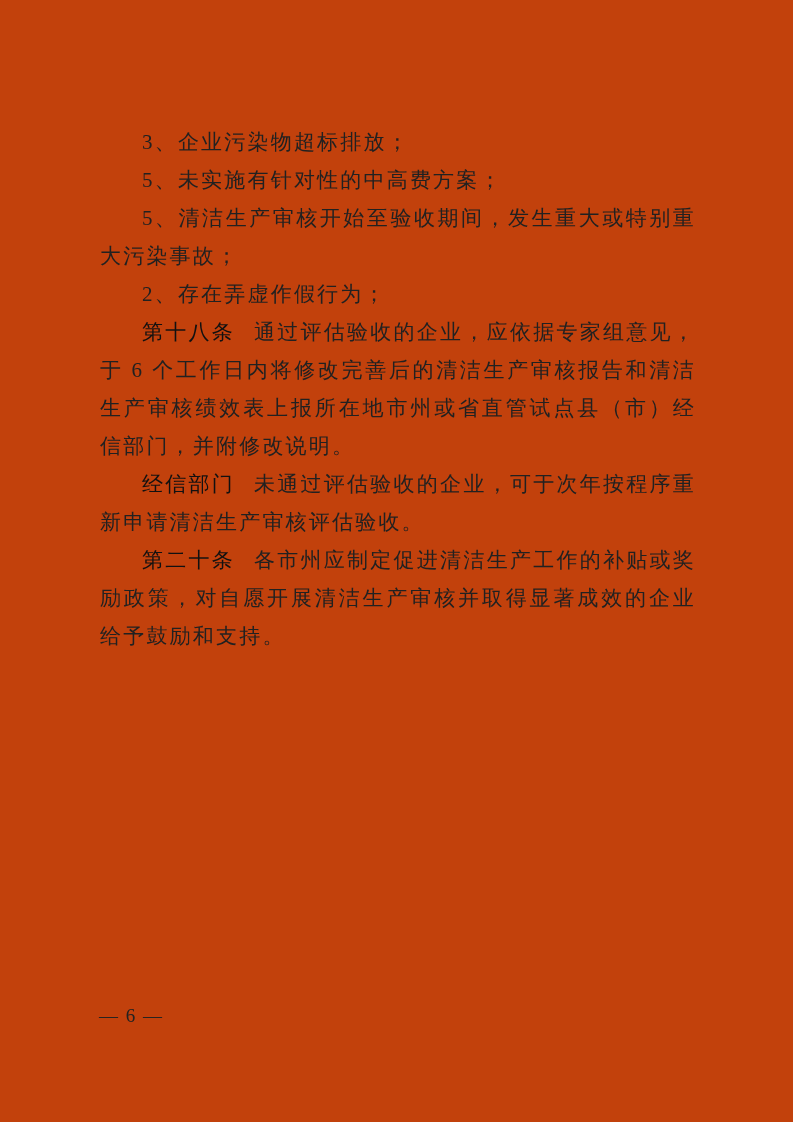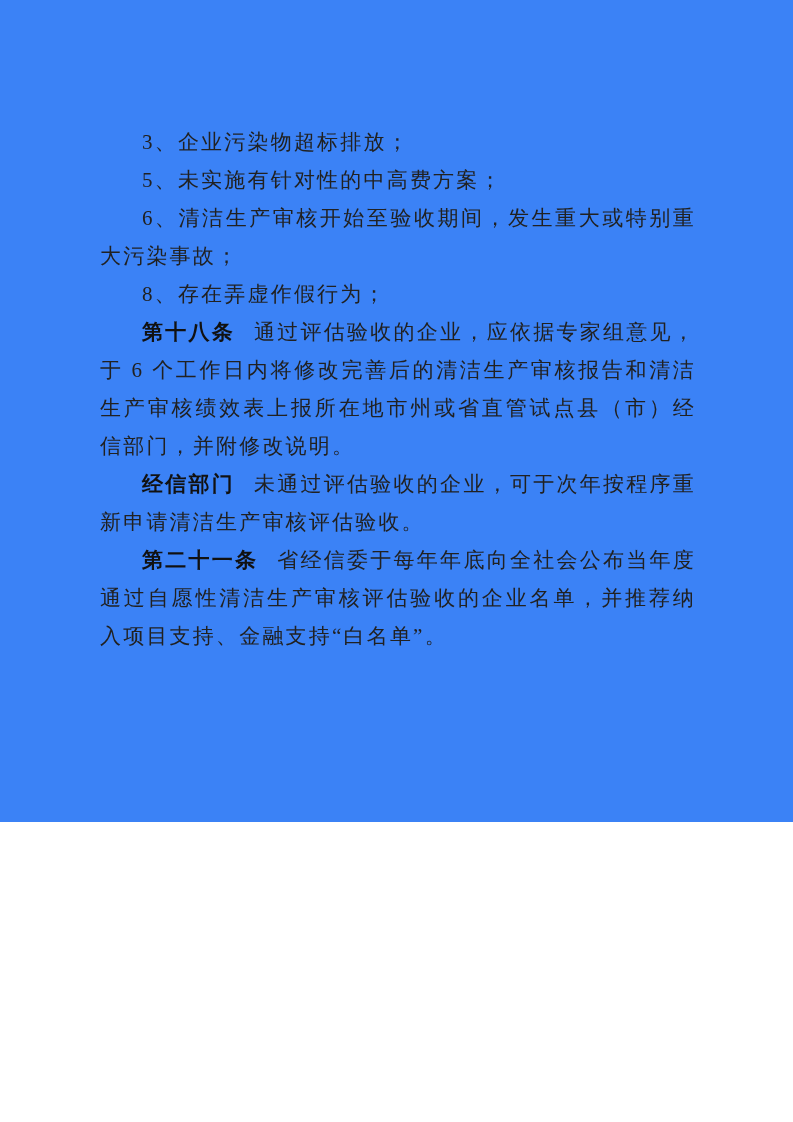--- a/index.html
+++ b/index.html
@@ -1,21 +1,21 @@
 <!DOCTYPE html>
 <html><head>
 <meta charset="utf-8">
 <style>
   * { margin: 0; padding: 0; box-sizing: border-box; }
   html, body { background: #ffffff; }
   .page {
     position: relative;
     width: 793px;
-    height: 822px;
-    background: #3b82f6;
+    height: 1122px;
+    background: #c2410c;
     font-family: "Liberation Serif", "DejaVu Serif", serif;
     color: #212121;
     overflow: hidden;
   }
   .doc-body {
     position: absolute;
     left: 100px;
     top: 123px;
     width: 596px;
     font-size: 21px;
@@ -23,49 +23,49 @@
     letter-spacing: 2.2px;
     text-align: justify;
     text-justify: inter-ideograph;
   }
   .doc-body p {
     text-indent: 2em;
     margin: 0;
   }
   .art-head {
     font-family: "Liberation Sans", "DejaVu Sans", sans-serif;
-    font-weight: 700;
+    font-weight: 400;
     color: #111111;
     margin-right: 0.9em;
   }
   .footer {
     position: absolute;
     left: 99px;
     top: 1005px;
     font-size: 19px;
     letter-spacing: 1.5px;
     color: #222222;
     font-family: "Liberation Serif", "DejaVu Serif", serif;
   }
 </style>
 </head>
 <body>
 
 <div class="page">
   <div class="doc-body">
     <p>3、企业污染物超标排放；</p>
     <p>5、未实施有针对性的中高费方案；</p>
-    <p>6、清洁生产审核开始至验收期间，发生重大或特别重大污染事故；</p>
-    <p>8、存在弄虚作假行为；</p>
+    <p>5、清洁生产审核开始至验收期间，发生重大或特别重大污染事故；</p>
+    <p>2、存在弄虚作假行为；</p>
 
     <p><b class="art-head">第十八条</b><span>通过评估验收的企业，应依据专家组意见，于 6 个工作日内将修改完善后的清洁生产审核报告和清洁生产审核绩效表上报所在地市州或省直管试点县（市）经信部门，并附修改说明。</span></p>
 
     <p><b class="art-head">经信部门</b><span>未通过评估验收的企业，可于次年按程序重新申请清洁生产审核评估验收。</span></p>
 
+    <p><b class="art-head">第二十条</b><span>各市州应制定促进清洁生产工作的补贴或奖励政策，对自愿开展清洁生产审核并取得显著成效的企业给予鼓励和支持。</span></p>
 
-    <p><b class="art-head">第二十一条</b><span>省经信委于每年年底向全社会公布当年度通过自愿性清洁生产审核评估验收的企业名单，并推荐纳入项目支持、金融支持“白名单”。</span></p>
 
   </div>
 
   <div class="footer">
     <span>— 6 —</span>
   </div>
 </div>
 
 </body></html>

